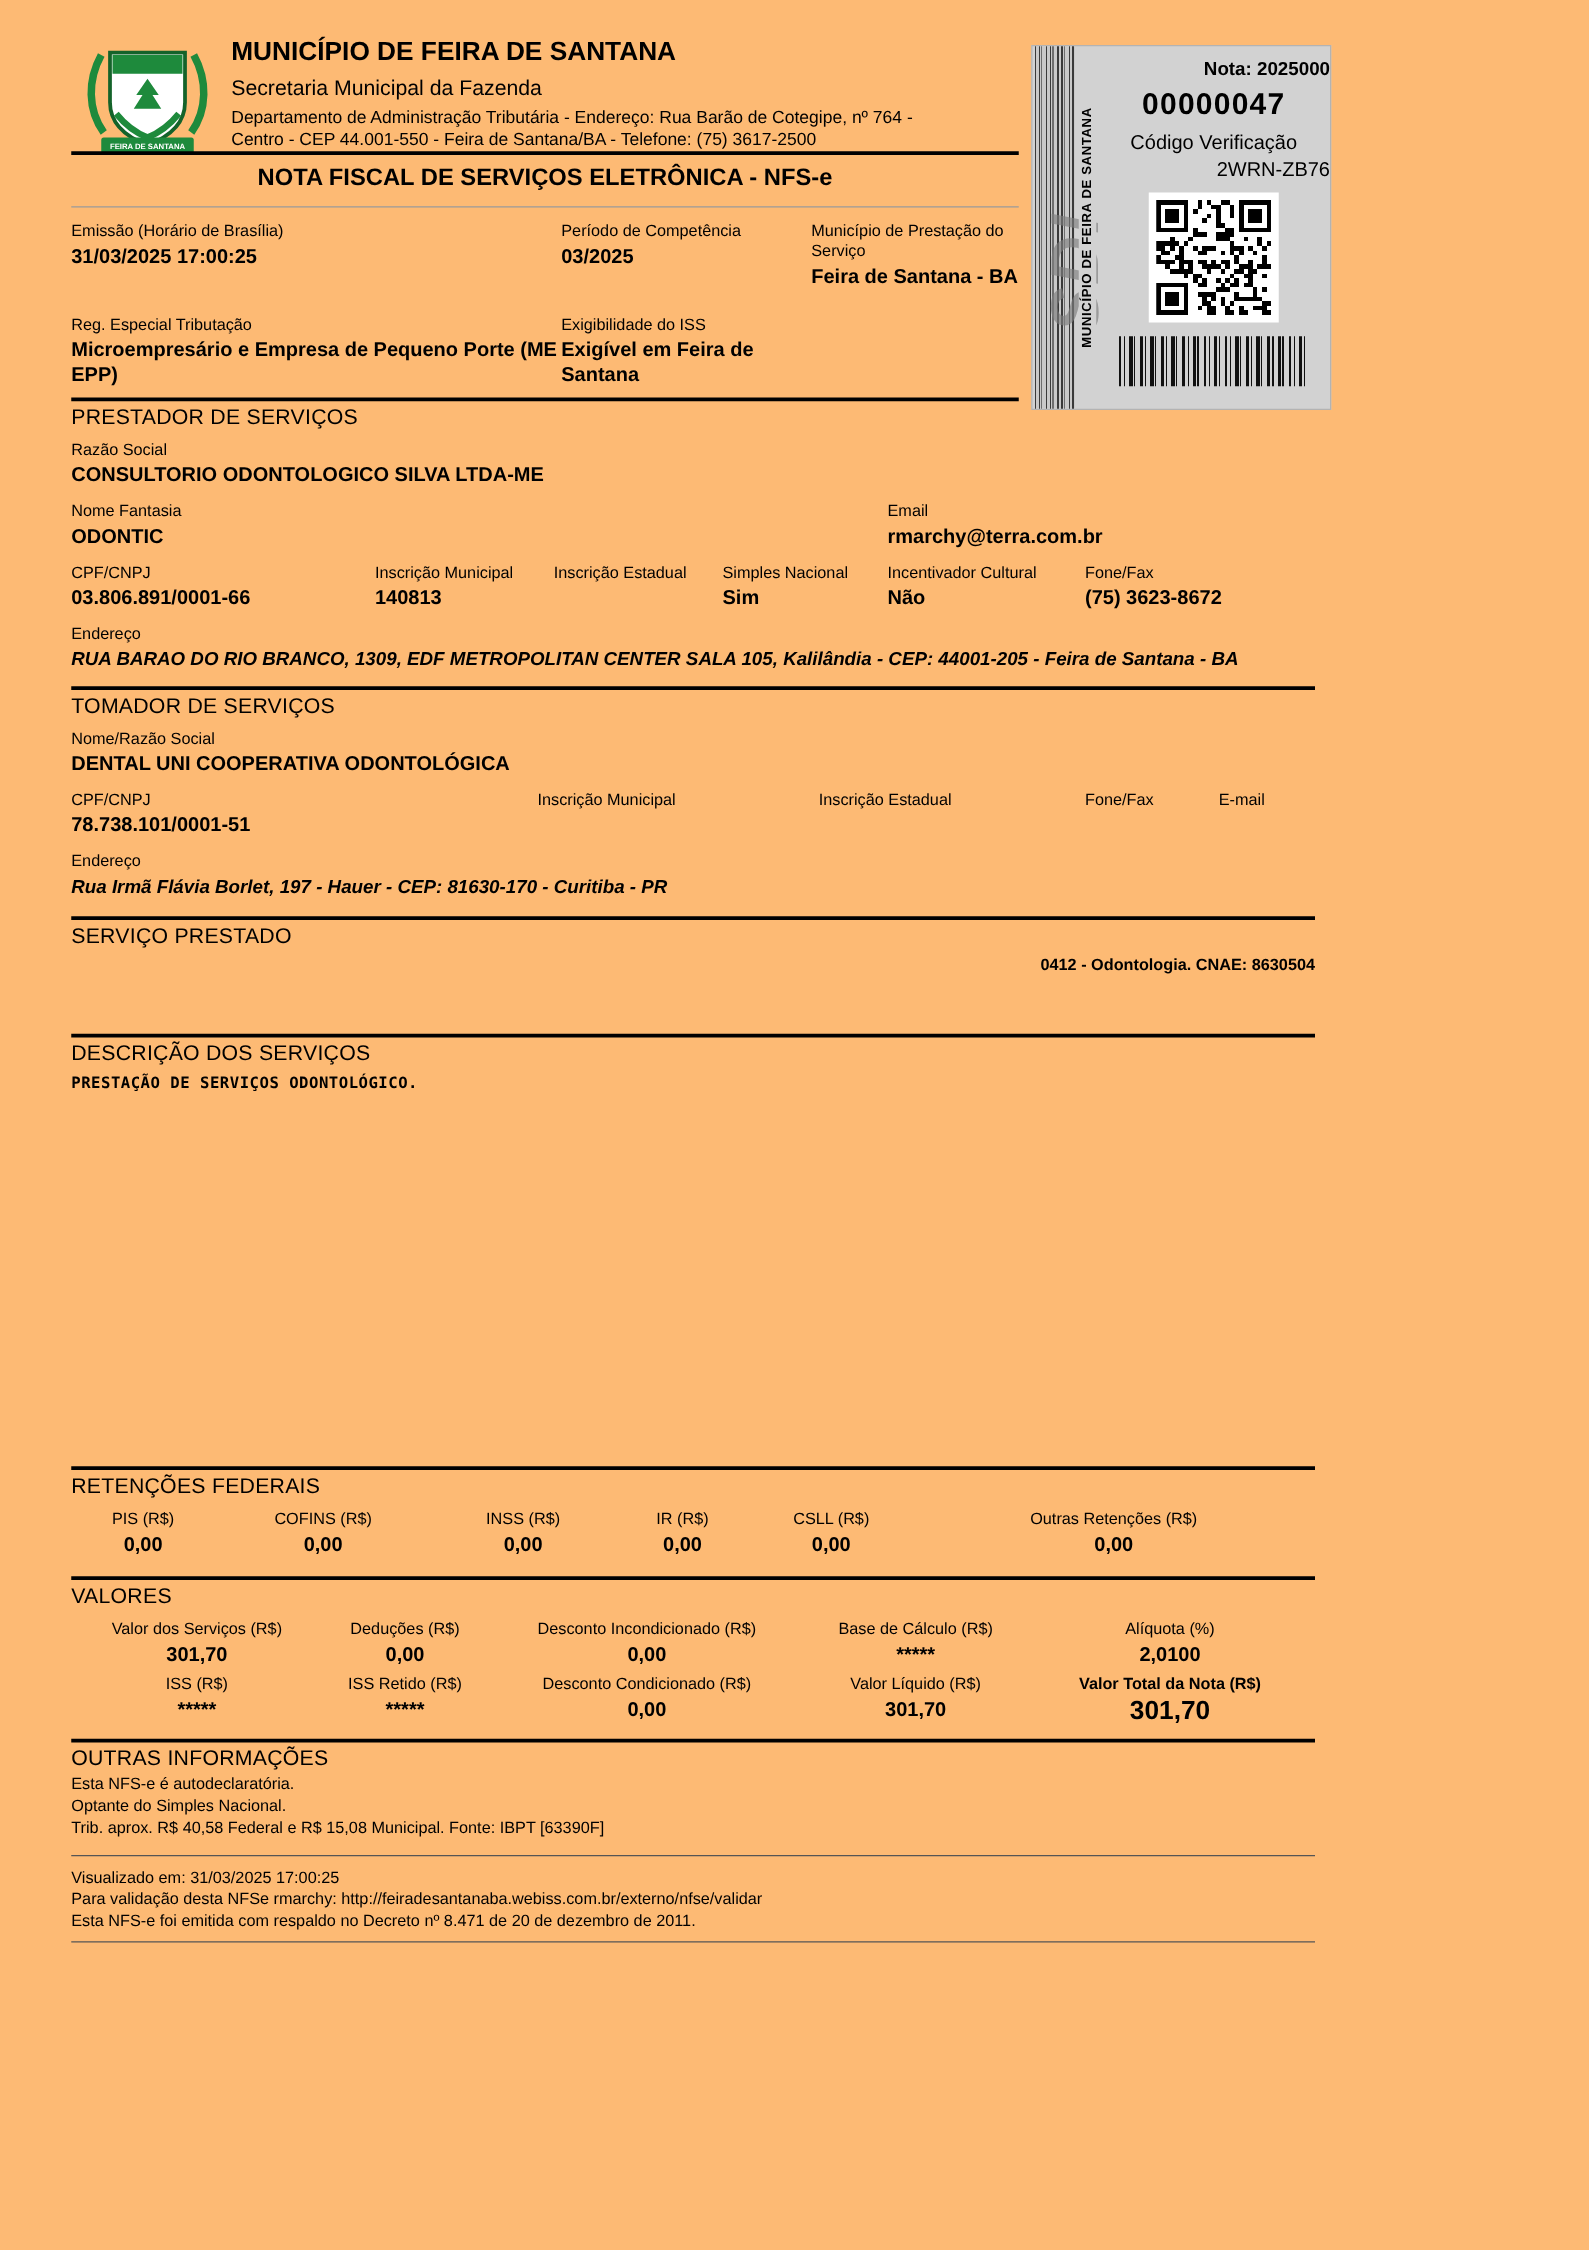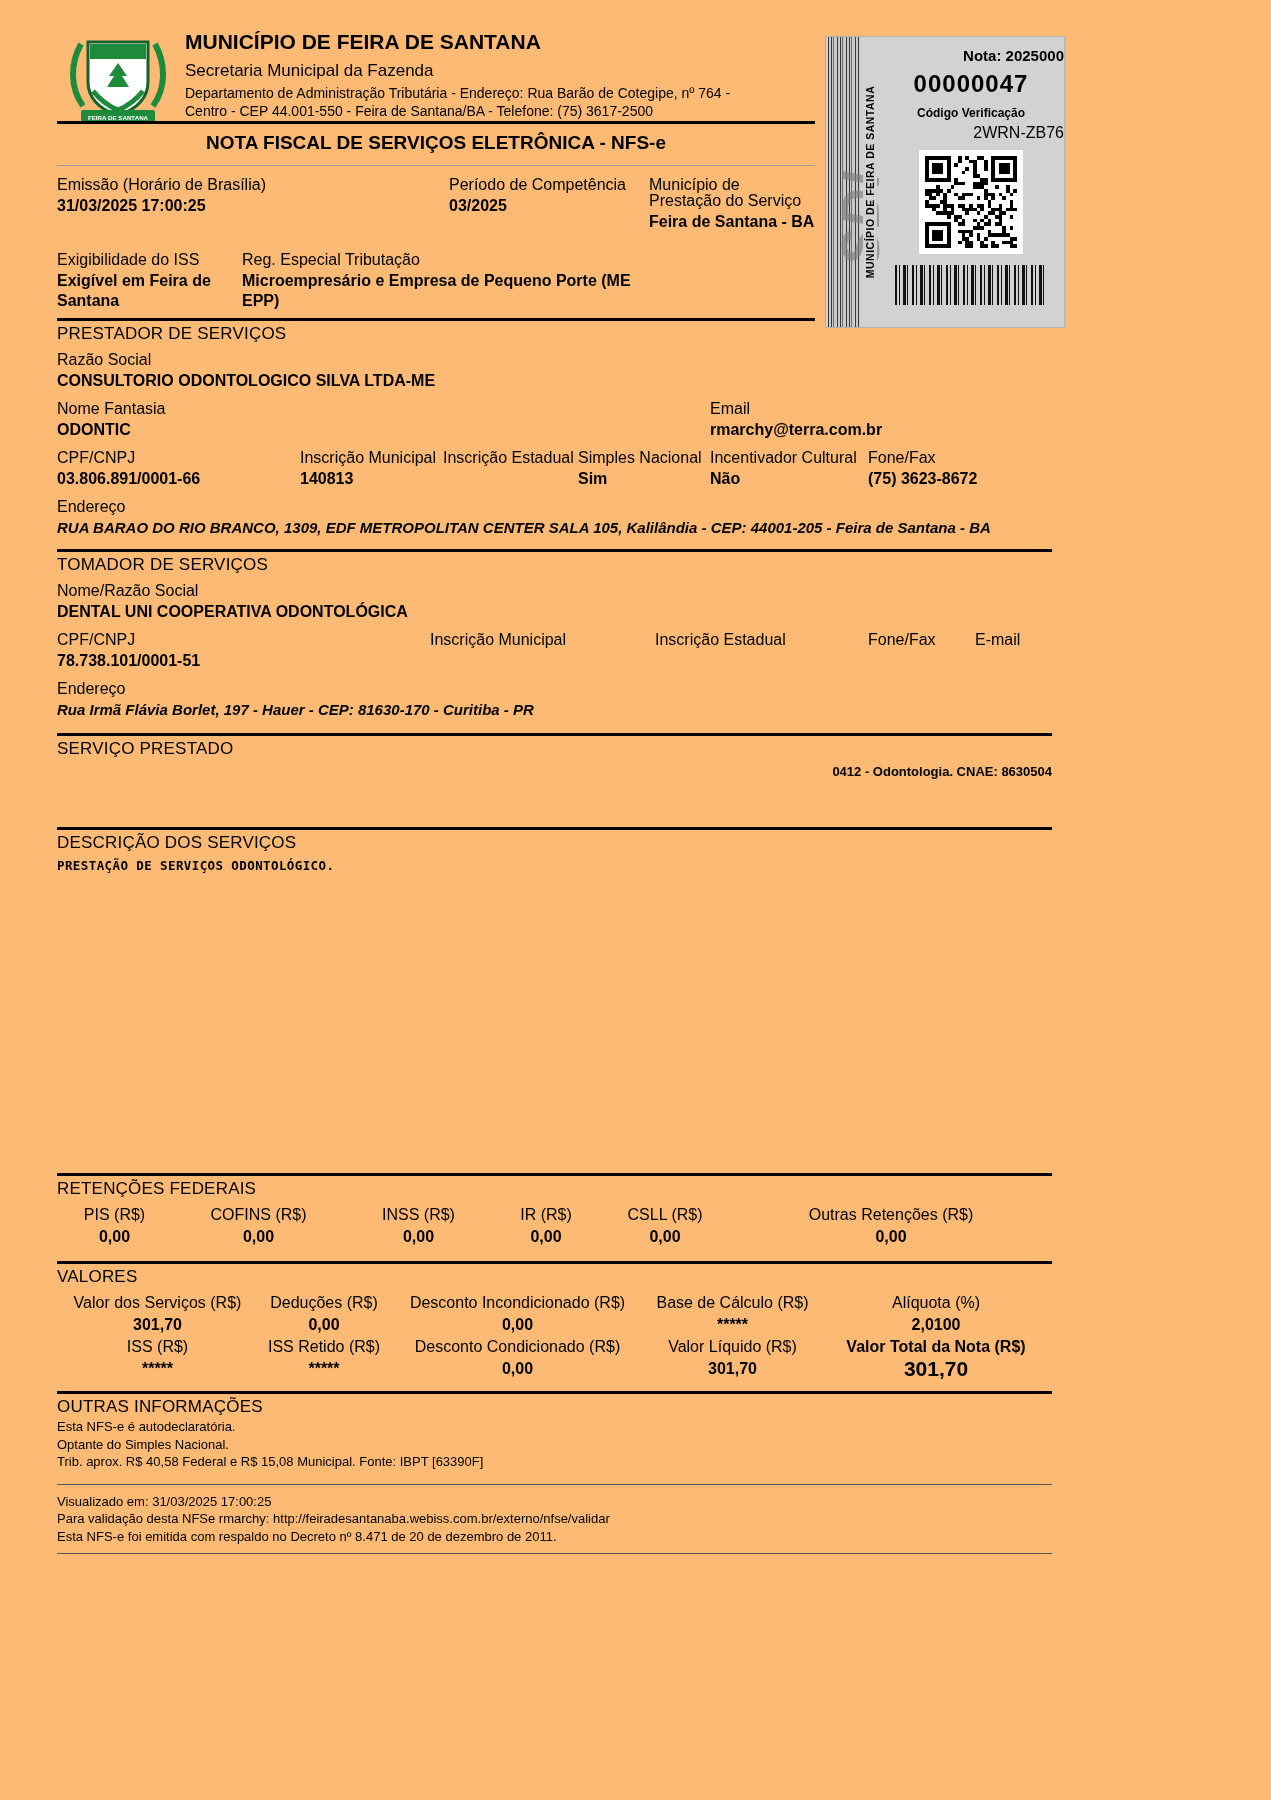--- a/index.html
+++ b/index.html
@@ -11,32 +11,32 @@
   .logo{position:absolute;left:10px;top:34px;width:102px;height:92px;}
   .htext{position:absolute;left:128px;top:30px;width:640px;}
   .muni{font-size:21px;font-weight:bold;margin-bottom:7px;}
   .secr{font-size:17px;margin-bottom:3px;}
   .dept{font-size:14px;line-height:18px;}
   .hrule{position:absolute;left:0;top:121px;width:758px;height:3px;background:#000;}
   .doc-title{position:absolute;left:0;top:132px;width:758px;text-align:center;font-weight:bold;font-size:19px;}
   .thinrule{position:absolute;left:0;top:165px;width:758px;height:1px;background:#9a9a9a;}
   .irow1{position:absolute;left:0;top:177px;width:758px;display:flex;}
   .irow2{position:absolute;left:0;top:252px;width:758px;display:flex;}
-  .lbl{font-size:16px;line-height:16px;}
+  .lbl{font-size:13px;line-height:16px;}
   .val{font-size:16px;font-weight:bold;line-height:20px;margin-top:3px;}
   
   .stamp{position:absolute;left:768px;top:36px;width:238px;height:290px;background:#d2d2d2;border:1px solid #b3b3b3;display:flex;}
   .stamp-side{position:relative;width:52px;flex:none;overflow:visible;}
   .stripes{position:absolute;left:2px;top:0;bottom:0;width:32px;background:repeating-linear-gradient(90deg,#3a3a3a 0 1px,#c9c9c9 1px 3px,#3a3a3a 3px 4px,#c9c9c9 4px 5px,#6d6d6d 5px 6px,#c9c9c9 6px 9px);}
   .sdi{position:absolute;left:-14px;top:150px;transform:rotate(-90deg);font-size:54px;font-weight:bold;font-style:italic;color:#7e7e7e;opacity:.65;letter-spacing:2px;z-index:2;}
   .vtext{position:absolute;right:1px;top:50%;transform:translateY(-50%) rotate(180deg);writing-mode:vertical-rl;font-size:10.5px;font-weight:bold;white-space:nowrap;letter-spacing:.5px;background:#d2d2d2;padding:0 1px;z-index:3;}
   .stamp-main{flex:1;padding-top:10px;text-align:center;}
   .nota-line{font-size:15px;font-weight:bold;text-align:right;}
   .nota-num{font-size:24px;font-weight:bold;letter-spacing:1px;margin-top:6px;}
-  .ver-lbl{font-size:12px;font-weight:bold;margin-top:8px;}
+  .ver-lbl{font-size:16px;font-weight:normal;margin-top:8px;}
   .ver-code{font-size:16px;margin-top:4px;text-align:right;}
   .qr-wrap{width:104px;height:104px;background:#fff;margin:8px auto 0;display:flex;align-items:center;justify-content:center;}
   .qr-wrap svg{width:92px;height:92px;shape-rendering:crispEdges;}
   .barcode{width:152px;height:40px;margin:11px auto 0;background:repeating-linear-gradient(90deg,#111 0 2px,transparent 2px 4px,#111 4px 5px,transparent 5px 8px,#111 8px 11px,transparent 11px 12px,#111 12px 13px,transparent 13px 17px);}
   
   .rule{height:3px;background:#000;}
   .rule-left{width:758px;}
   .sec-title{font-size:17px;line-height:21px;margin-top:2px;letter-spacing:.2px;}
   .flexrow{display:flex;}
   .mt4{margin-top:4px;}.mt8{margin-top:8px;}.mt10{margin-top:10px;}.mt12{margin-top:12px;}.mt14{margin-top:14px;}
@@ -92,27 +92,27 @@
           <div class="lbl">Período de Competência</div>
           <div class="val">03/2025</div>
         </div>
         <div style="width:166px">
           <div class="lbl">Município de Prestação do Serviço</div>
           <div class="val">Feira de Santana - BA</div>
         </div>
       </div>
 
       <div class="irow2">
+        <div style="width:392px">
+          <div class="lbl">Reg. Especial Tributação</div>
+          <div class="val">Microempresário e Empresa de Pequeno Porte (ME EPP)</div>
+        </div>
         <div style="width:185px">
           <div class="lbl">Exigibilidade do ISS</div>
           <div class="val">Exigível em Feira de Santana</div>
-        </div>
-        <div style="width:392px">
-          <div class="lbl">Reg. Especial Tributação</div>
-          <div class="val">Microempresário e Empresa de Pequeno Porte (ME EPP)</div>
         </div>
       </div>
 
       <div class="stamp">
         <div class="stamp-side">
           <div class="stripes"></div>
           <div class="sdi">SDI</div>
           <div class="vtext">MUNICÍPIO DE FEIRA DE SANTANA</div>
         </div>
         <div class="stamp-main">

